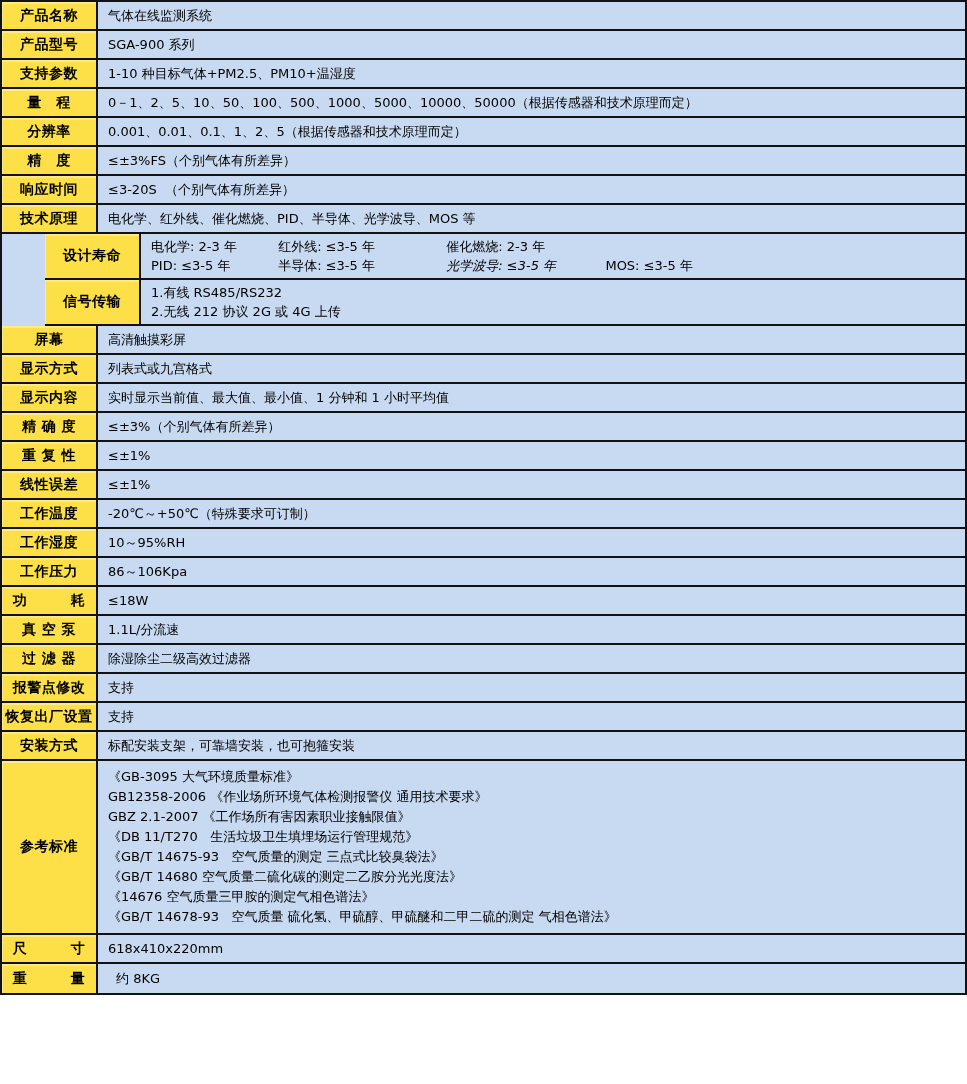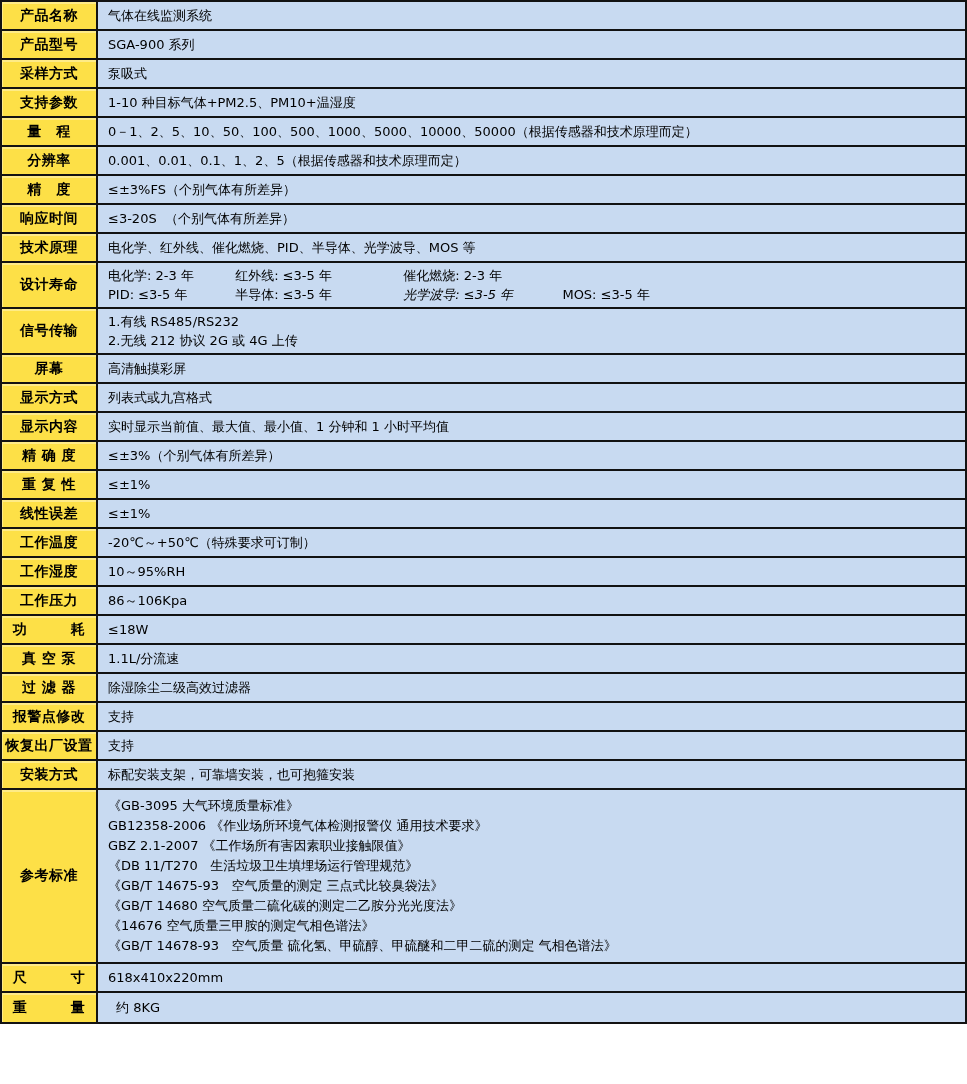--- a/index.html
+++ b/index.html
@@ -11,21 +11,21 @@
     background:#c8daf1;
   }
   .row{
     display:flex;
     align-items:stretch;
     border-bottom:2px solid #121212;
     min-height:29px;
     box-sizing:border-box;
   }
   .row:last-child{border-bottom:none;gap:8px;}
-  .row.double{min-height:45px;}
+  .row.double{min-height:45px;margin-left:43px;}
   .row.ref{min-height:164px;}
   .cell-label{
     flex:0 0 96px;
     box-sizing:border-box;
     background:#fde047;
     border-right:2px solid #121212;
     display:flex;
     align-items:center;
     justify-content:center;
     font-weight:bold;
@@ -63,24 +63,20 @@
   <div class="row">
     <div class="cell-label">产品名称</div>
     <div class="cell-value">气体在线监测系统</div>
   </div>
 
   <div class="row">
     <div class="cell-label">产品型号</div>
     <div class="cell-value">SGA-900 系列</div>
   </div>
 
-  <div class="row">
-    <div class="cell-label">采样方式</div>
-    <div class="cell-value">泵吸式</div>
-  </div>
 
   <div class="row">
     <div class="cell-label">支持参数</div>
     <div class="cell-value">1-10 种目标气体+PM2.5、PM10+温湿度</div>
   </div>
 
   <div class="row">
     <div class="cell-label">量　程</div>
     <div class="cell-value">0－1、2、5、10、50、100、500、1000、5000、10000、50000（根据传感器和技术原理而定）</div>
   </div>

